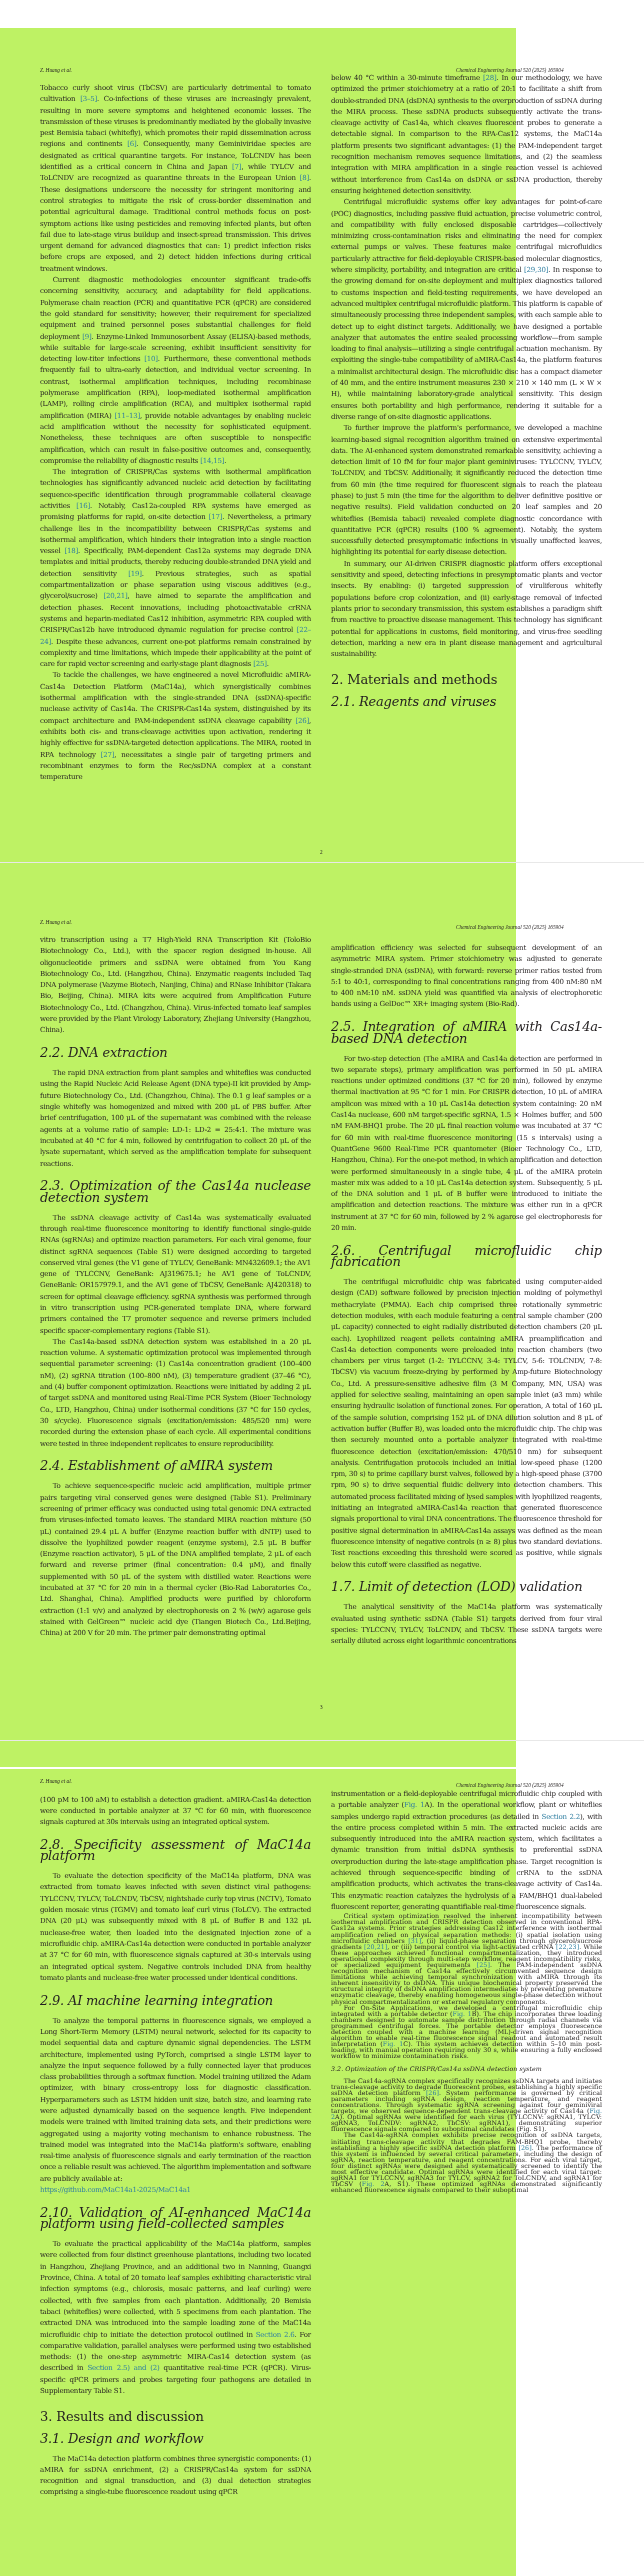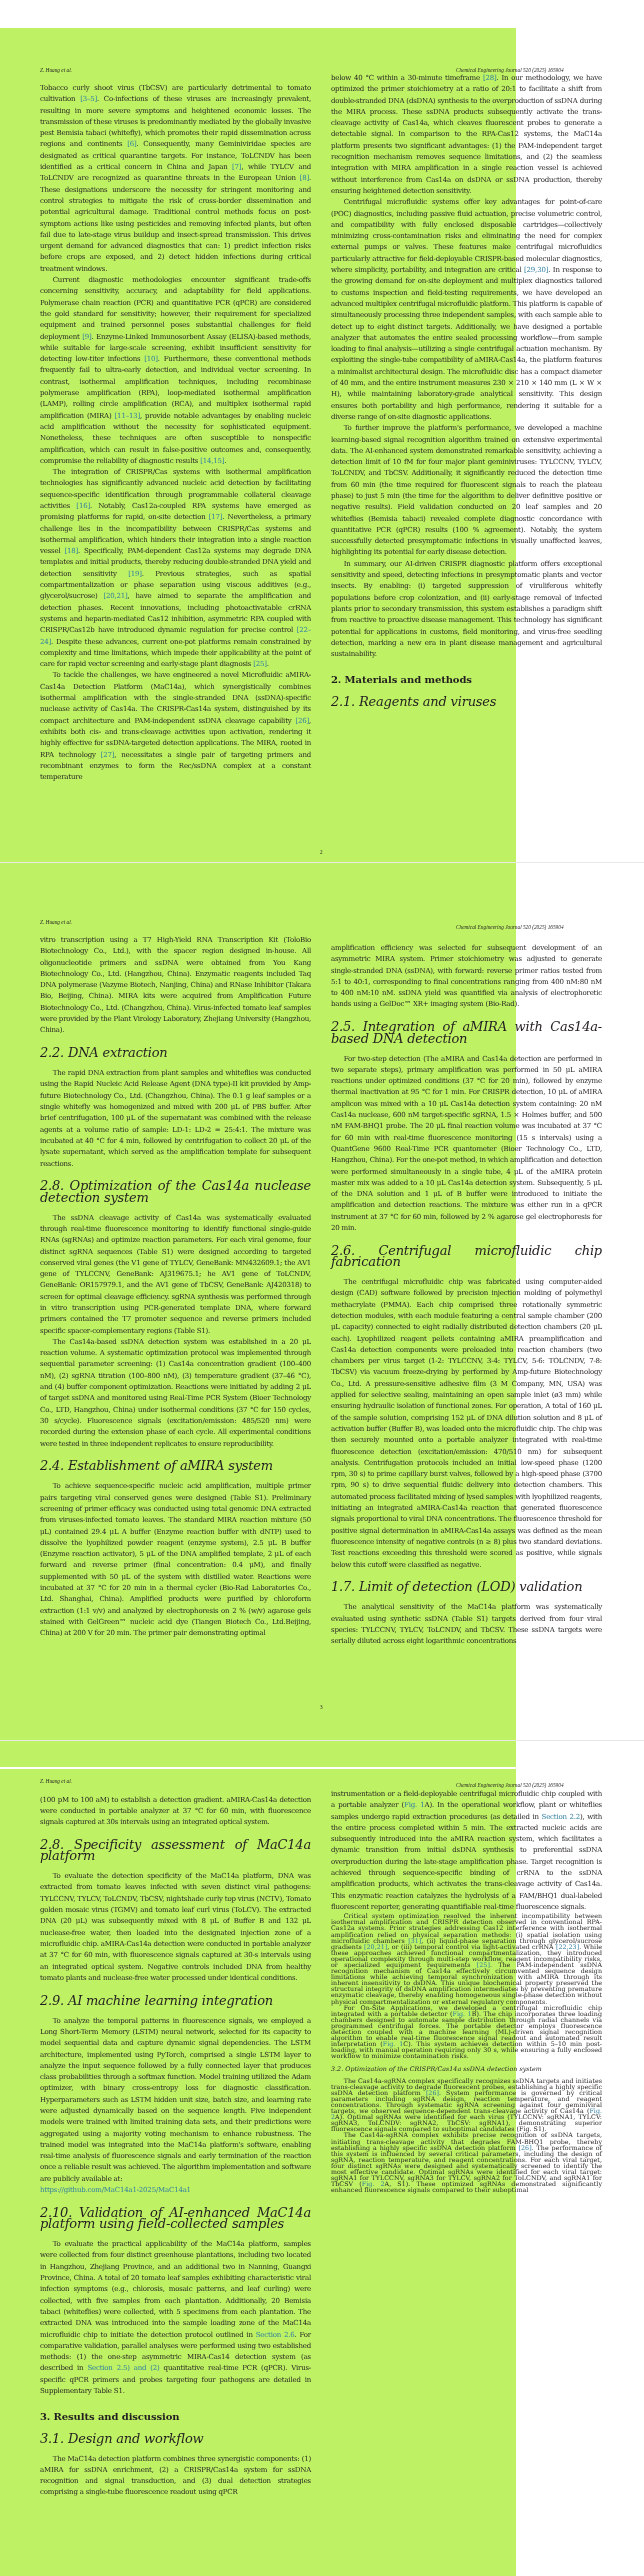--- a/index.html
+++ b/index.html
@@ -12,21 +12,21 @@
   .run-left { left: 40px; }
   .run-right { left: 456px; white-space: nowrap; }
   .page-num { position: absolute; left: 320px; font-size: 5.2px; color: #231f20;
               font-family: "Liberation Serif", serif; }
   .col { position: absolute; width: 271px; font-size: 7px; line-height: 11.3px;
          text-align: justify; hyphens: auto; font-family: "DejaVu Serif", serif; letter-spacing: -0.2px; }
   .col-left { left: 40px; }
   .col-right { left: 331px; }
   .col p { margin: 0; text-indent: 12.7px; }
   .col p.noindent { text-indent: 0; }
-  .sec-h { font-weight: bold; font-size: 10px; margin: 13.5px 0 9px 0; letter-spacing: -0.1px; }
+  .sec-h { font-weight: normal; font-size: 13px; margin: 13.5px 0 9px 0; letter-spacing: -0.1px; }
   .sub-h { font-style: italic; font-size: 13px; margin: 10.5px 0 9.7px 0; }
   .cite { color: #2f7ea1; }
   .link { color: #2f7ea1; }
   .dense { font-size: 6.3px; line-height: 6.1px; letter-spacing: 0.04px; }
   .dense p { text-indent: 12.7px; }
   .dense .sub-h { font-size: 6.3px; margin: 6px 0 6px 0; }
 </style>
 </head>
 <body>
 
@@ -50,21 +50,21 @@
   <div class="page-num" style="top:821px;">2</div>
 </div>
 <div class="page-sep" style="top:862px;"></div>
 
 <div class="page" style="top:862px; height:877px;">
   <div class="running run-left" style="top:28.5px;">Z. Huang et al.</div>
   <div class="col col-left" style="top:45px;">
       <p class="noindent">vitro transcription using a T7 High-Yield RNA Transcription Kit (ToloBio Biotechnology Co., Ltd.), with the spacer region designed in-house. All oligonucleotide primers and ssDNA were obtained from You Kang Biotechnology Co., Ltd. (Hangzhou, China). Enzymatic reagents included Taq DNA polymerase (Vazyme Biotech, Nanjing, China) and RNase Inhibitor (Takara Bio, Beijing, China). MIRA kits were acquired from Amplification Future Biotechnology Co., Ltd. (Changzhou, China). Virus-infected tomato leaf samples were provided by the Plant Virology Laboratory, Zhejiang University (Hangzhou, China).</p>
       <div class="sub-h">2.2.  DNA extraction</div>
       <p>The rapid DNA extraction from plant samples and whiteflies was conducted using the Rapid Nucleic Acid Release Agent (DNA type)-II kit provided by Amp-future Biotechnology Co., Ltd. (Changzhou, China). The 0.1 g leaf samples or a single whitefly was homogenized and mixed with 200 μL of PBS buffer. After brief centrifugation, 100 μL of the supernatant was combined with the release agents at a volume ratio of sample: LD-1: LD-2 = 25:4:1. The mixture was incubated at 40 °C for 4 min, followed by centrifugation to collect 20 μL of the lysate supernatant, which served as the amplification template for subsequent reactions.</p>
-      <div class="sub-h">2.8.  Optimization of the Cas14a nuclease detection system</div>
+      <div class="sub-h">2.3.  Optimization of the Cas14a nuclease detection system</div>
       <p>The ssDNA cleavage activity of Cas14a was systematically evaluated through real-time fluorescence monitoring to identify functional single-guide RNAs (sgRNAs) and optimize reaction parameters. For each viral genome, four distinct sgRNA sequences (Table S1) were designed according to targeted conserved viral genes (the V1 gene of TYLCV, GeneBank: MN432609.1; the AV1 gene of TYLCCNV, GeneBank: AJ319675.1; he AV1 gene of ToLCNDV, GeneBank: OR157979.1, and the AV1 gene of TbCSV, GeneBank: AJ420318) to screen for optimal cleavage efficiency. sgRNA synthesis was performed through in vitro transcription using PCR-generated template DNA, where forward primers contained the T7 promoter sequence and reverse primers included specific spacer-complementary regions (Table S1).</p>
       <p>The Cas14a-based ssDNA detection system was established in a 20 μL reaction volume. A systematic optimization protocol was implemented through sequential parameter screening: (1) Cas14a concentration gradient (100–400 nM), (2) sgRNA titration (100–800 nM), (3) temperature gradient (37–46 °C), and (4) buffer component optimization. Reactions were initiated by adding 2 μL of target ssDNA and monitored using Real-Time PCR System (Bioer Technology Co., LTD, Hangzhou, China) under isothermal conditions (37 °C for 150 cycles, 30 s/cycle). Fluorescence signals (excitation/emission: 485/520 nm) were recorded during the extension phase of each cycle. All experimental conditions were tested in three independent replicates to ensure reproducibility.</p>
       <div class="sub-h">2.4.  Establishment of aMIRA system</div>
       <p>To achieve sequence-specific nucleic acid amplification, multiple primer pairs targeting viral conserved genes were designed (Table S1). Preliminary screening of primer efficacy was conducted using total genomic DNA extracted from viruses-infected tomato leaves. The standard MIRA reaction mixture (50 μL) contained 29.4 μL A buffer (Enzyme reaction buffer with dNTP) used to dissolve the lyophilized powder reagent (enzyme system), 2.5 μL B buffer (Enzyme reaction activator), 5 μL of the DNA amplified template, 2 μL of each forward and reverse primer (final concentration: 0.4 μM), and finally supplemented with 50 μL of the system with distilled water. Reactions were incubated at 37 °C for 20 min in a thermal cycler (Bio-Rad Laboratories Co., Ltd. Shanghai, China). Amplified products were purified by chloroform extraction (1:1 v/v) and analyzed by electrophoresis on 2 % (w/v) agarose gels stained with GelGreen™ nucleic acid dye (Tiangen Biotech Co., Ltd.Beijing, China) at 200 V for 20 min. The primer pair demonstrating optimal</p>
     </div>
   <div class="running run-right" style="top:34px;">Chemical Engineering Journal 520 (2025) 165904</div>
   <div class="col col-right" style="top:53px;">
       <p class="noindent">amplification efficiency was selected for subsequent development of an asymmetric MIRA system. Primer stoichiometry was adjusted to generate single-stranded DNA (ssDNA), with forward: reverse primer ratios tested from 5:1 to 40:1, corresponding to final concentrations ranging from 400 nM:80 nM to 400 nM:10 nM. ssDNA yield was quantified via analysis of electrophoretic bands using a GelDoc™ XR+ imaging system (Bio-Rad).</p>
       <div class="sub-h">2.5.  Integration of aMIRA with Cas14a-based DNA detection</div>
       <p>For two-step detection (The aMIRA and Cas14a detection are performed in two separate steps), primary amplification was performed in 50 μL aMIRA reactions under optimized conditions (37 °C for 20 min), followed by enzyme thermal inactivation at 95 °C for 1 min. For CRISPR detection, 10 μL of aMIRA amplicon was mixed with a 10 μL Cas14a detection system containing: 20 nM Cas14a nuclease, 600 nM target-specific sgRNA, 1.5 × Holmes buffer, and 500 nM FAM-BHQ1 probe. The 20 μL final reaction volume was incubated at 37 °C for 60 min with real-time fluorescence monitoring (15 s intervals) using a QuantGene 9600 Real-Time PCR quantometer (Bioer Technology Co., LTD, Hangzhou, China). For the one-pot method, in which amplification and detection were performed simultaneously in a single tube, 4 μL of the aMIRA protein master mix was added to a 10 μL Cas14a detection system. Subsequently, 5 μL of the DNA solution and 1 μL of B buffer were introduced to initiate the amplification and detection reactions. The mixture was either run in a qPCR instrument at 37 °C for 60 min, followed by 2 % agarose gel electrophoresis for 20 min.</p>

